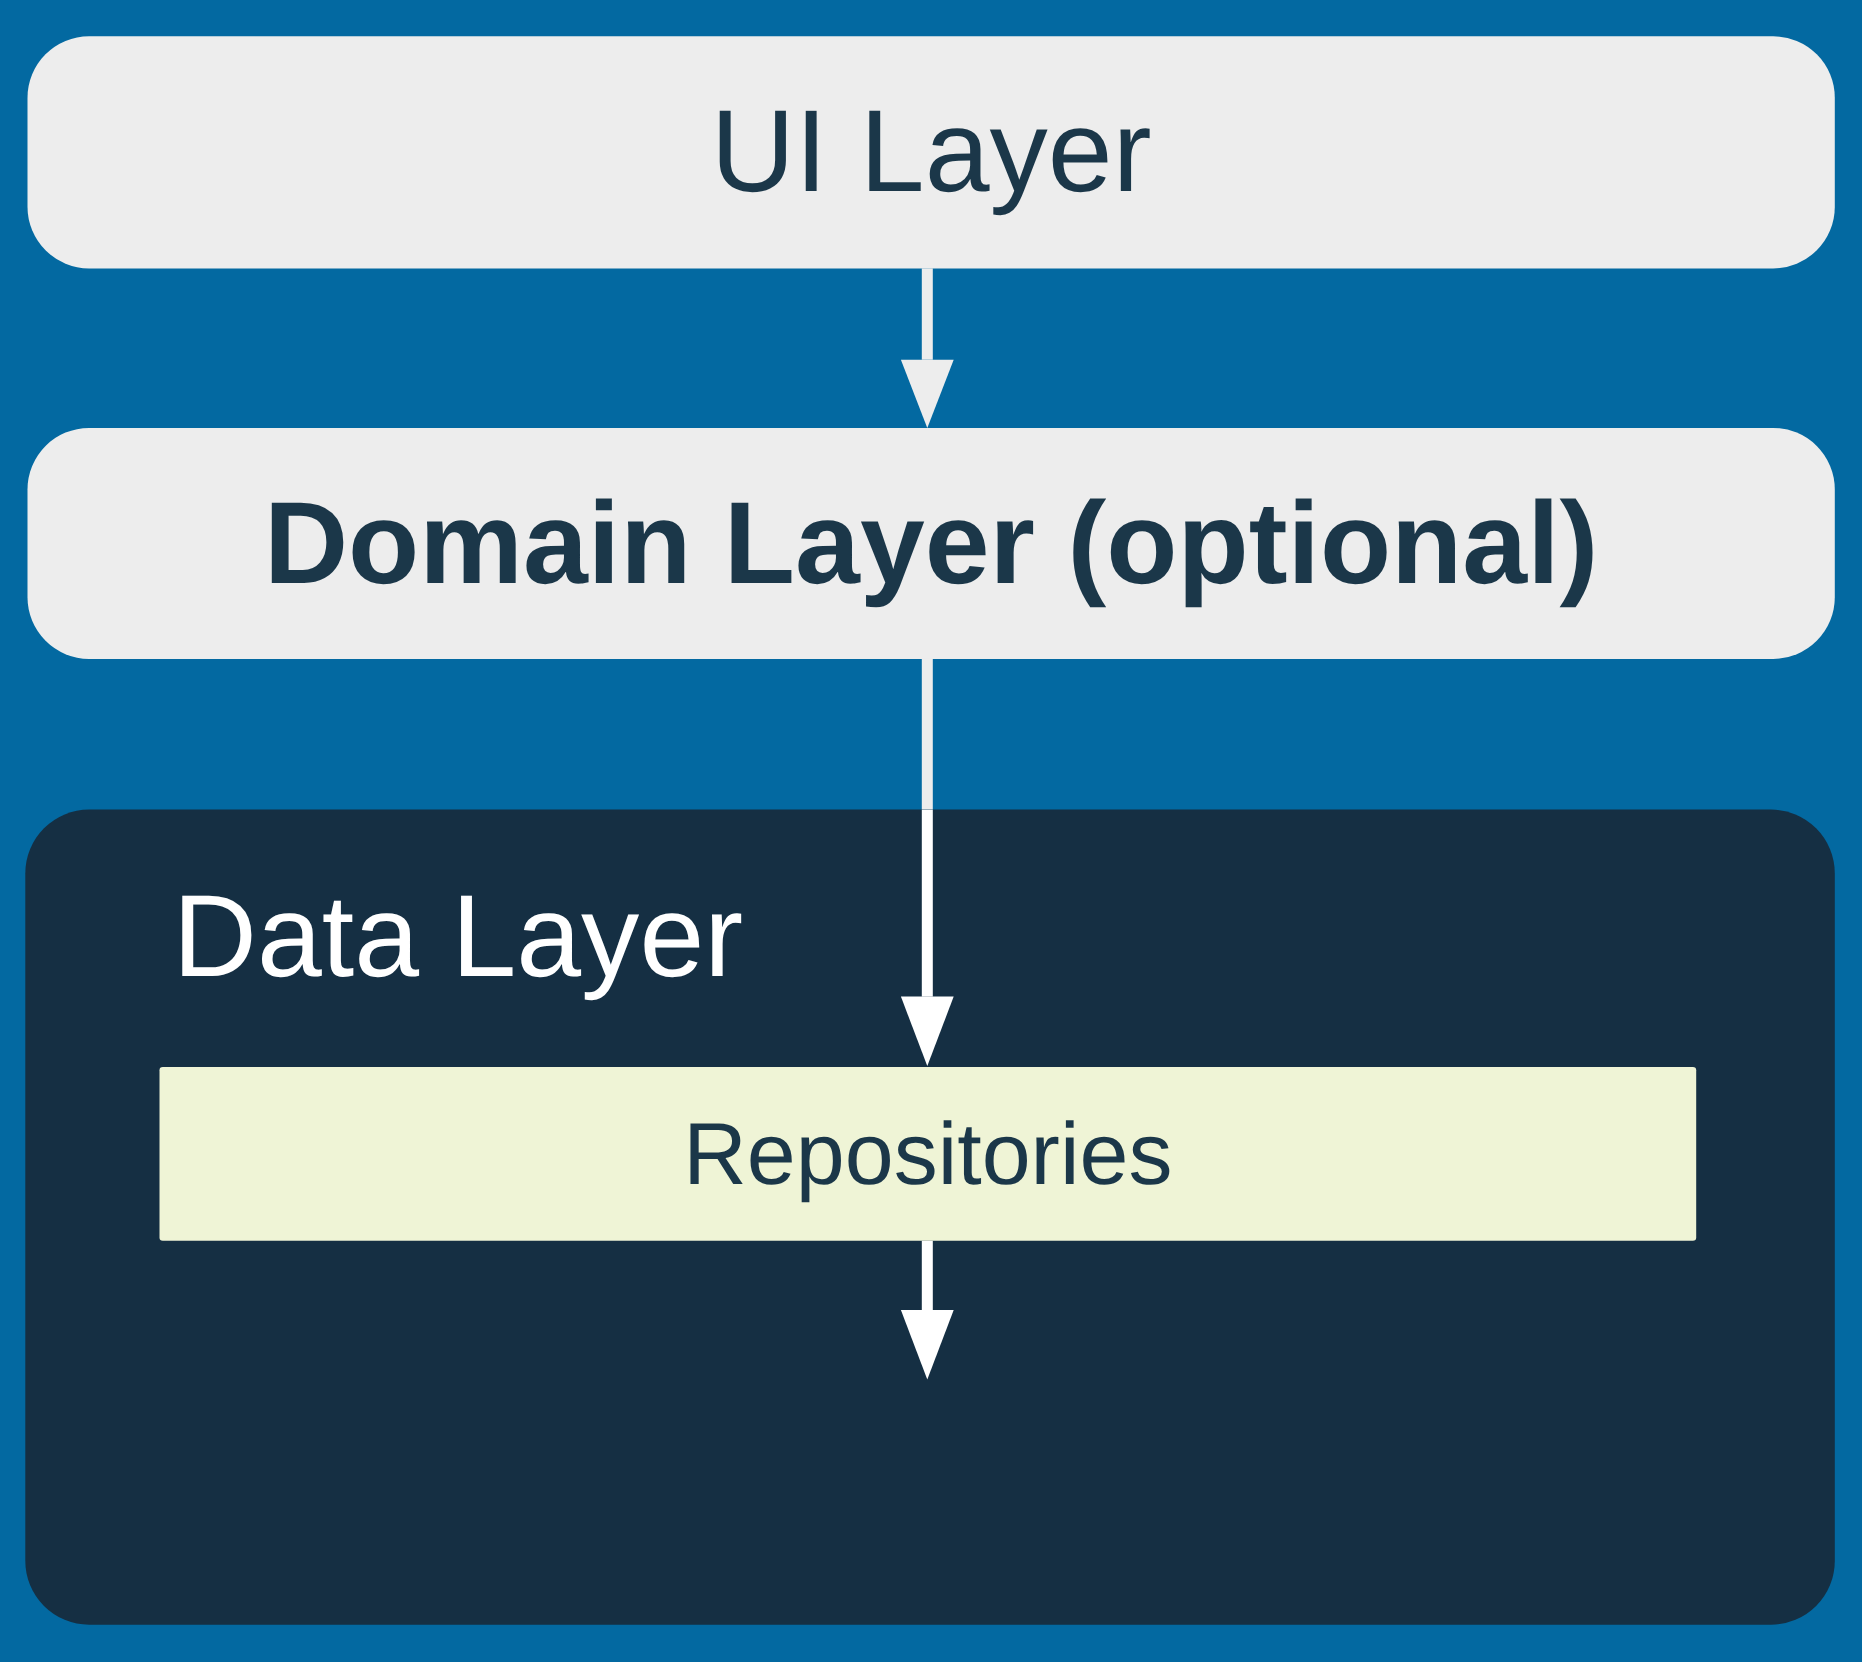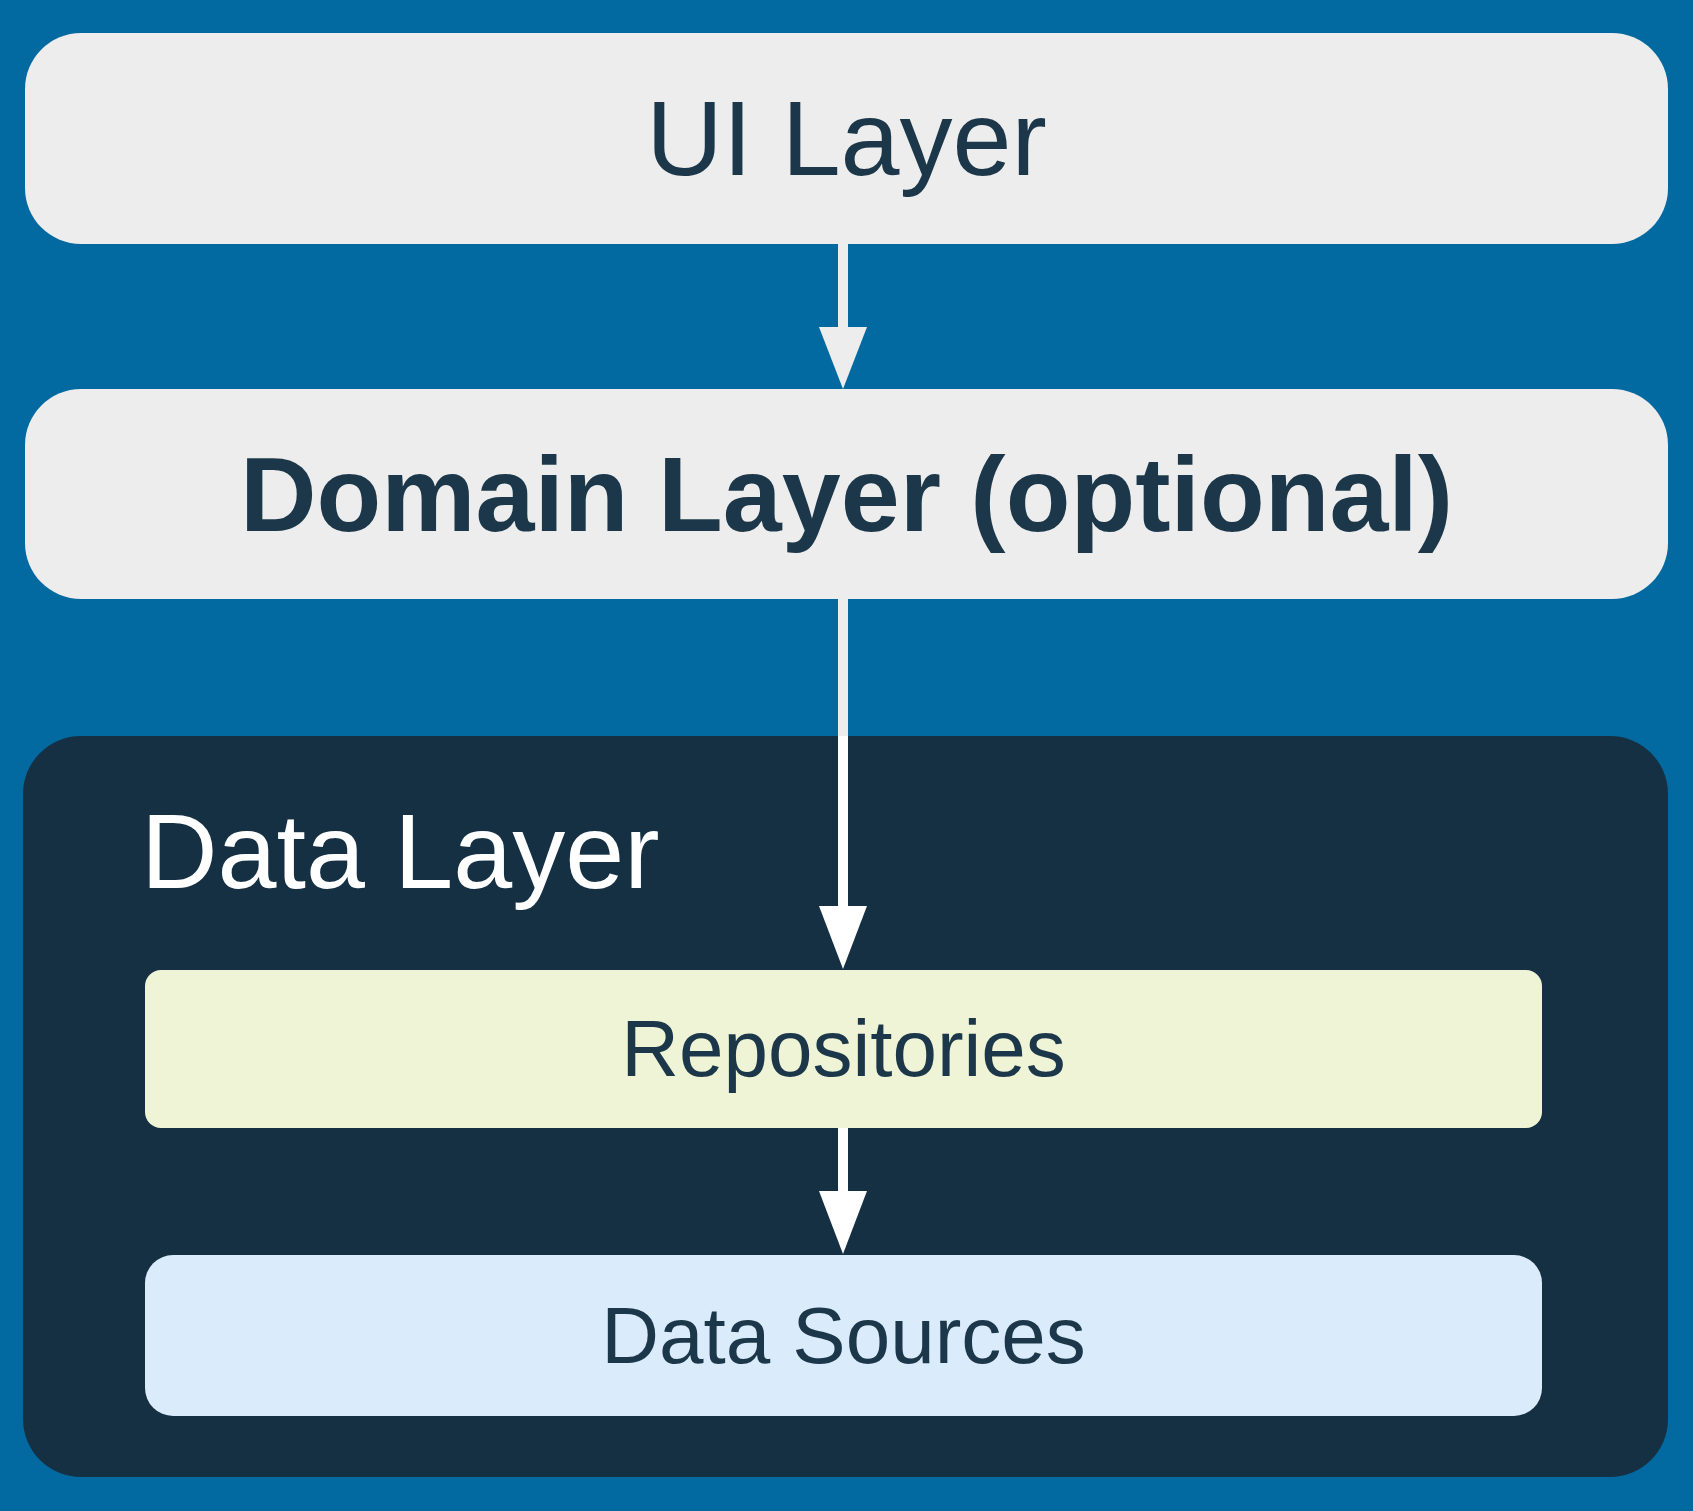--- a/index.html
+++ b/index.html
@@ -37,21 +37,21 @@
     position: absolute;
     left: 23px;
     top: 736px;
     width: 1645px;
     height: 741px;
     background: #152f43;
     border-radius: 58px;
   }
   .data-layer-title {
     position: absolute;
-    left: 141px;
+    left: 157px;
     top: 798px;
     font-size: 106px;
     line-height: 1;
     color: #ffffff;
     white-space: nowrap;
   }
   .inner-box {
     position: absolute;
     left: 145px;
     width: 1397px;
@@ -59,21 +59,21 @@
     align-items: center;
     justify-content: center;
     font-size: 80px;
     color: #1b3749;
     white-space: nowrap;
   }
   .box-repos {
     top: 970px;
     height: 158px;
     background: #eff4d6;
-    border-radius: 16px;
+    border-radius: 3px;
   }
   .box-sources {
     top: 1255px;
     height: 161px;
     background: #daecfc;
     border-radius: 28px;
   }
 
   
   .arrow-line {
@@ -132,17 +132,14 @@
 
   <div class="inner-box box-repos">
     <span>Repositories</span>
   </div>
 
   <div>
     <div class="arrow-line white line-3-white"></div>
     <div class="arrow-head head-3"></div>
   </div>
 
-  <div class="inner-box box-sources">
-    <span>Data Sources</span>
-  </div>
 
 </div>
 
 </body></html>

